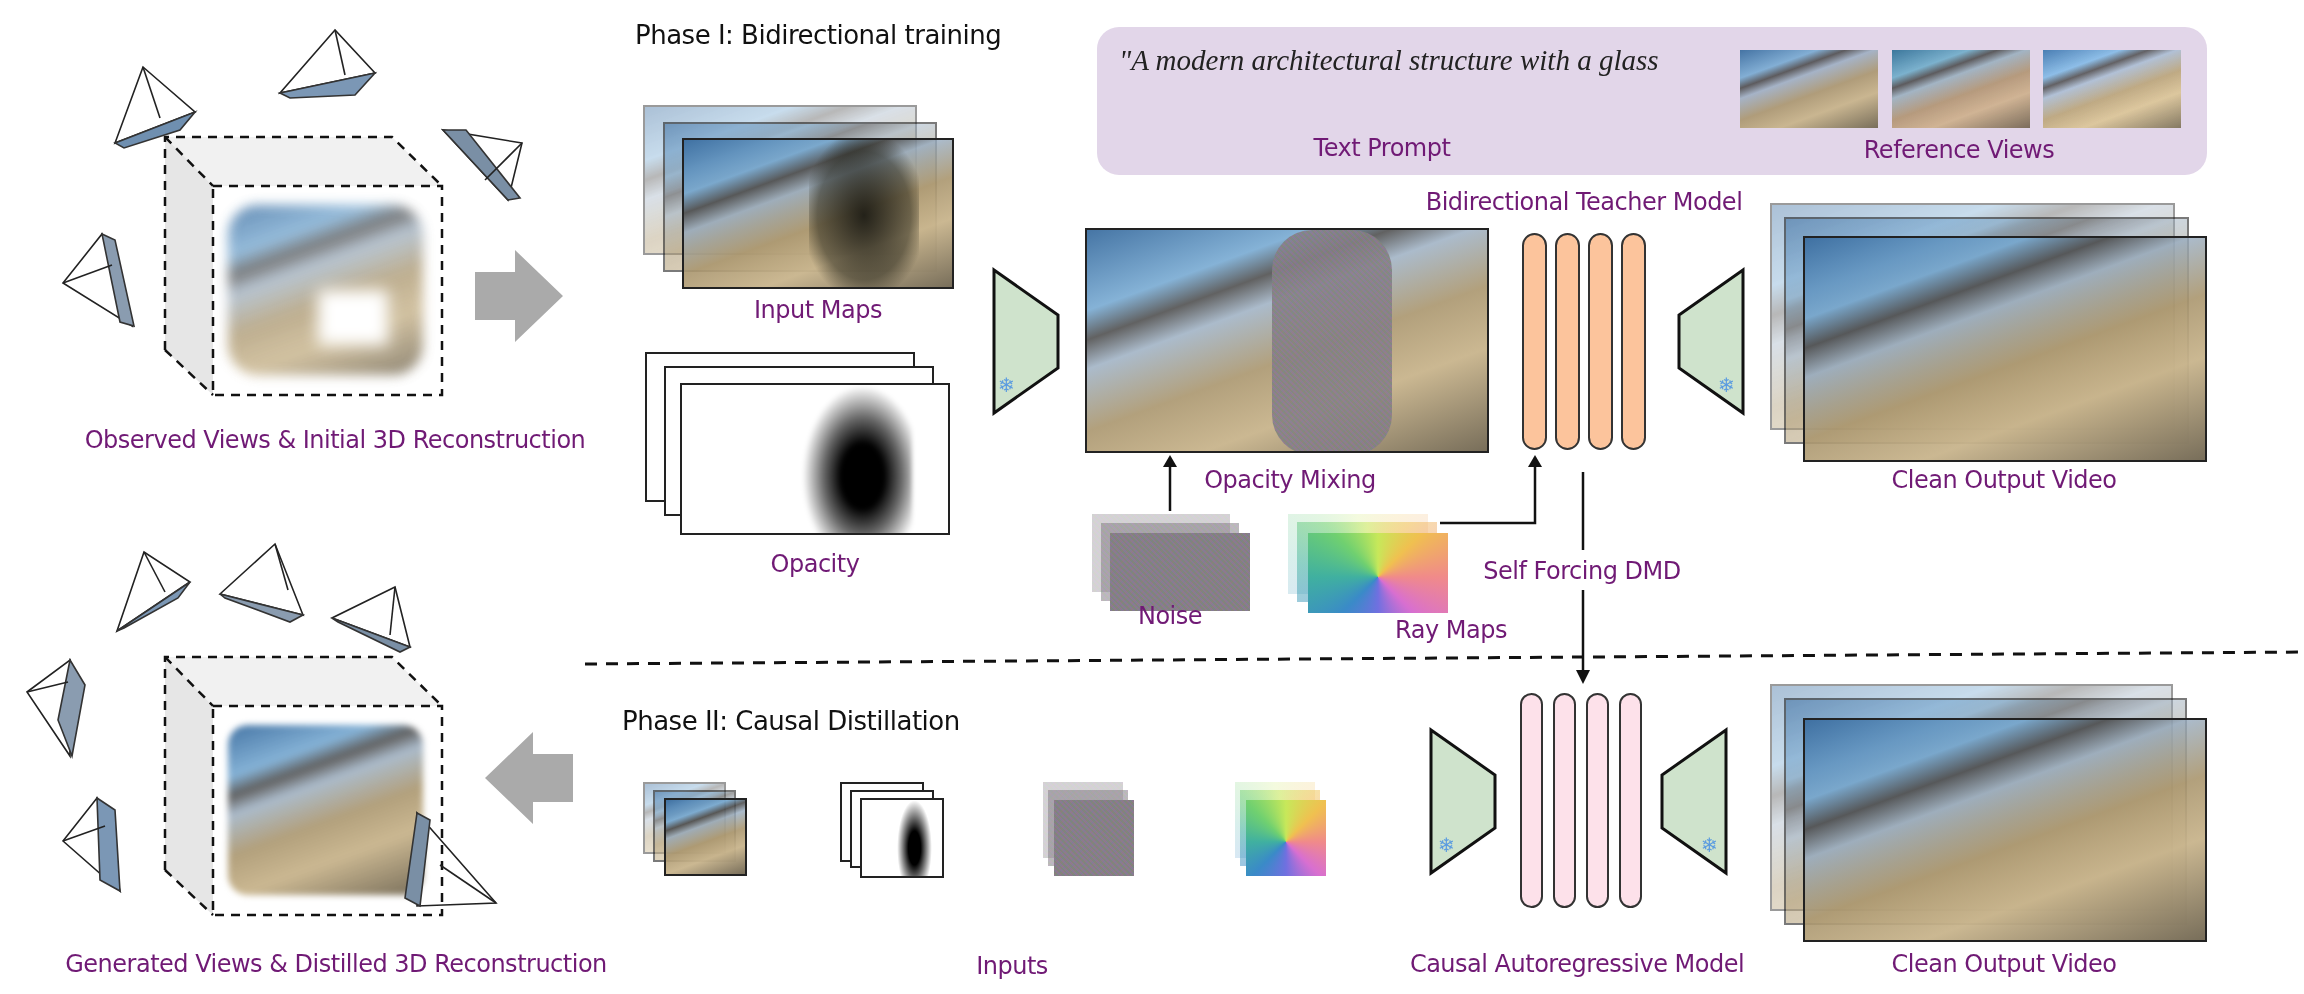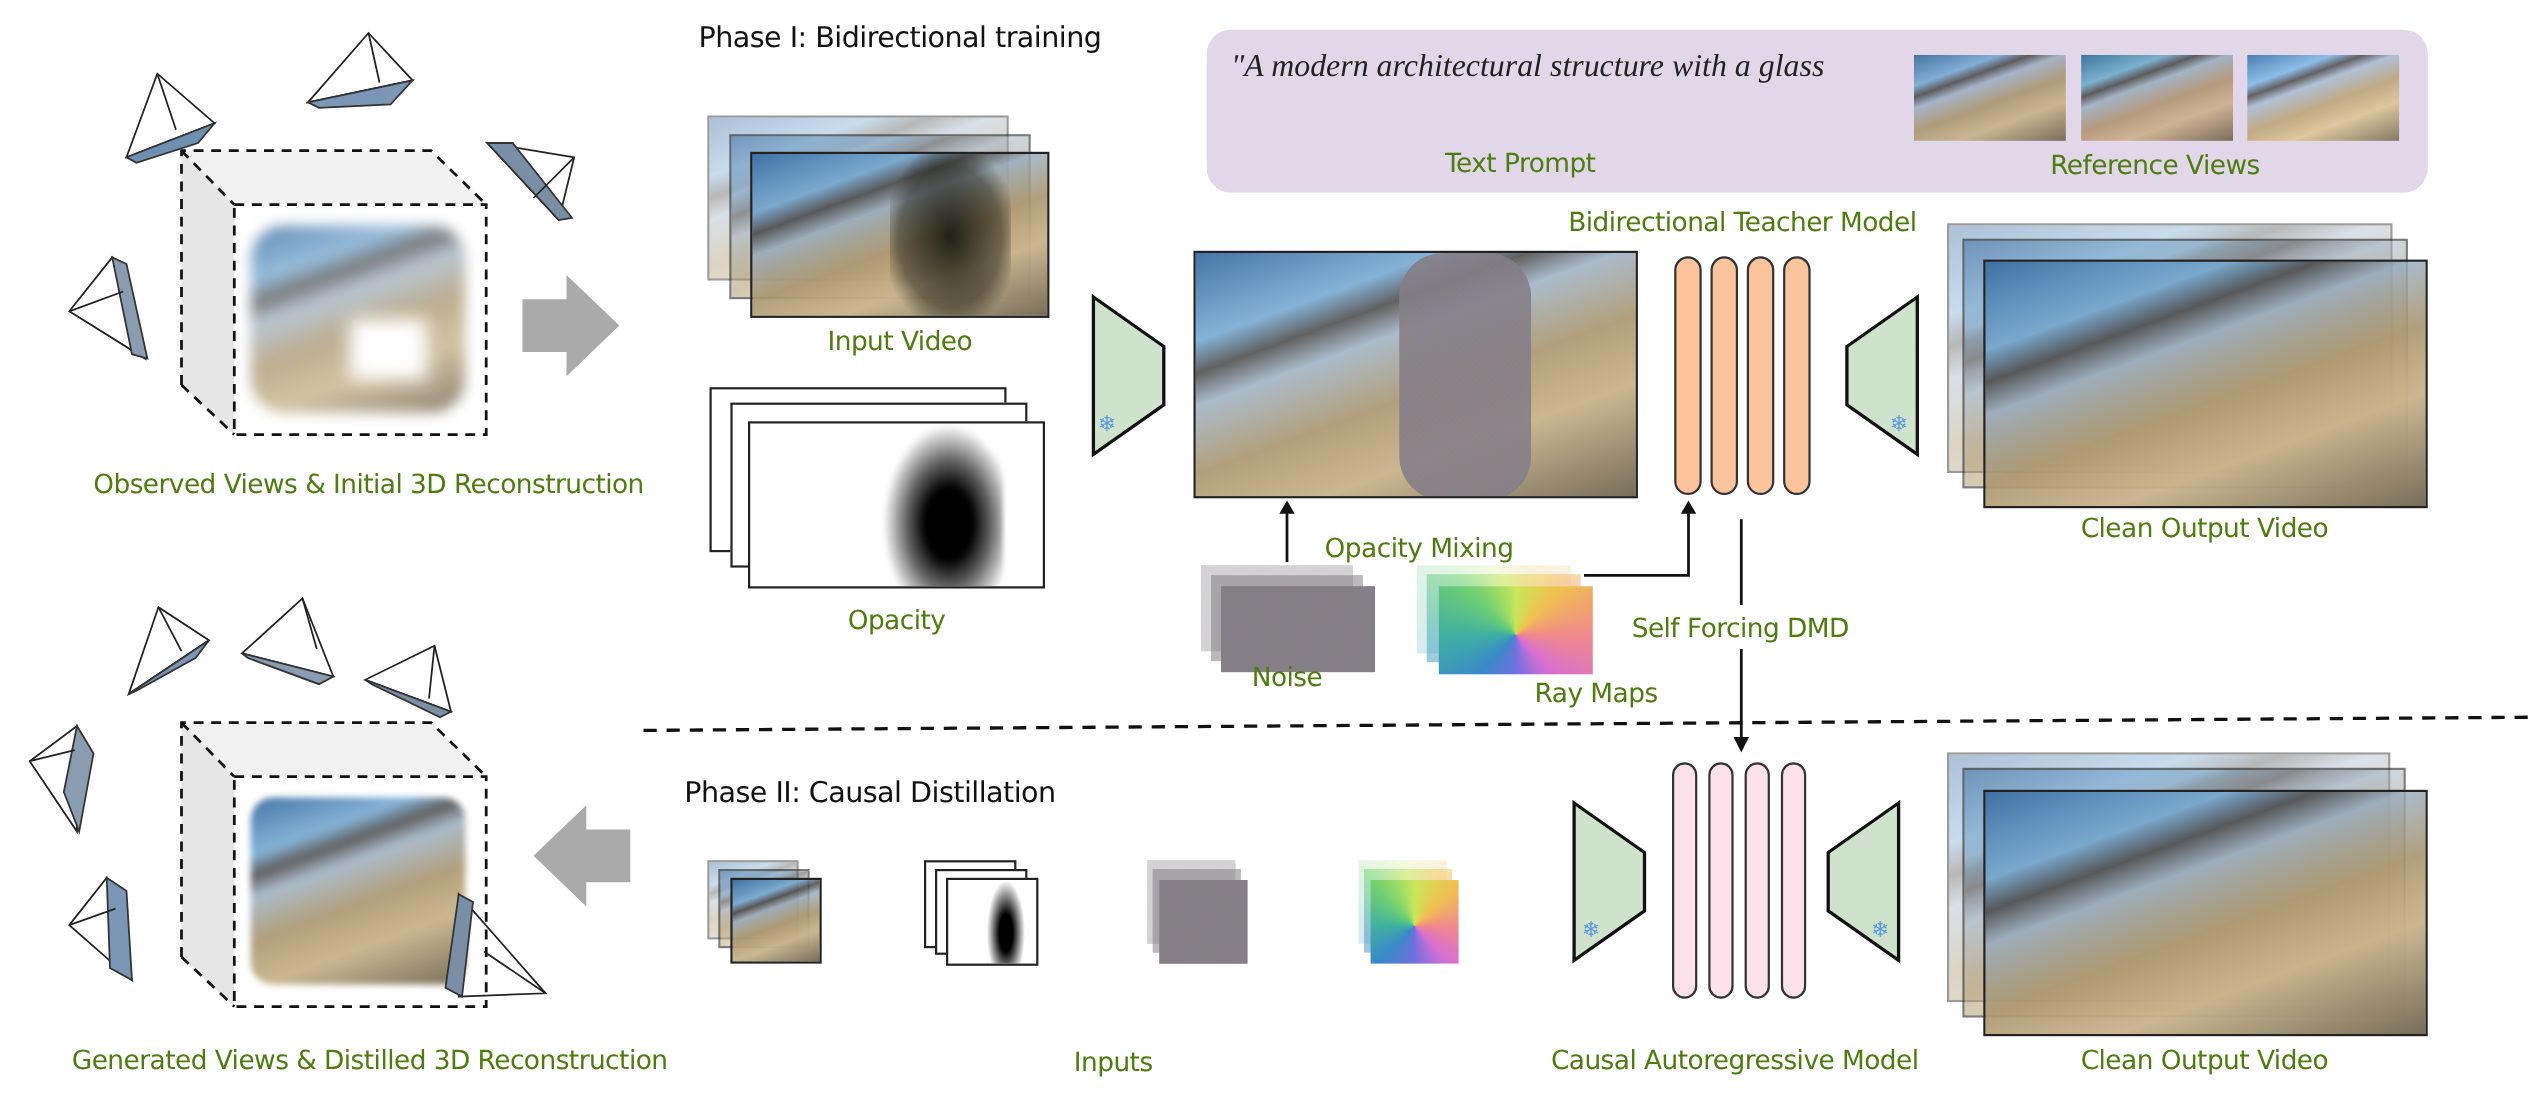--- a/index.html
+++ b/index.html
@@ -1,20 +1,20 @@
 <!DOCTYPE html>
 <html><head>
 <meta charset="utf-8">
 <style>
   html, body { margin:0; padding:0; background:#ffffff; }
   body { width:2304px; height:994px; position:relative; overflow:hidden;
          font-family:"Liberation Sans", sans-serif; color:#111; }
   .abs { position:absolute; }
   .label { position:absolute; font-family:"DejaVu Sans", sans-serif; font-size:24px;
-           color:#4d7c0f; white-space:nowrap; transform:translateX(-50%); letter-spacing:-0.5px; }
+           color:#701a75; white-space:nowrap; transform:translateX(-50%); letter-spacing:-0.5px; }
   .title { position:absolute; font-family:"DejaVu Sans", sans-serif; font-size:26px;
            color:#111; white-space:nowrap; letter-spacing:-0.5px; }
   .prompt-box { position:absolute; left:1097px; top:27px; width:1110px; height:148px;
                 background:#e2d6e9; border-radius:22px; }
   .prompt-text { position:absolute; left:22px; top:14px; font-family:"Liberation Serif", serif;
                  font-style:italic; font-size:29px; line-height:38px; color:#222; }
   .frame { position:absolute; border:2px solid #222; box-sizing:border-box; overflow:hidden; }
   .scene { background:
       linear-gradient(160deg, rgba(60,110,160,0.95) 0%, rgba(120,170,210,0.9) 22%, rgba(70,70,70,0.85) 30%, rgba(150,170,190,0.8) 38%, rgba(170,150,110,0.9) 55%, rgba(200,180,140,0.95) 72%, rgba(120,110,90,1) 100%); }
   .scene-fade { opacity:0.45; }
@@ -87,21 +87,21 @@
   <div class="frame scene" style="left:795px;top:23px;width:138px;height:78px;border:none;filter:hue-rotate(-10deg);"></div>
   <div class="frame scene" style="left:946px;top:23px;width:138px;height:78px;border:none;filter:brightness(1.1);"></div>
   <div class="label" style="left:862px;top:109px;">Reference Views</div>
 </div>
 
 <div class="frame scene scene-fade" style="left:643px;top:105px;width:274px;height:150px;"></div>
 <div class="frame scene scene-fade" style="left:663px;top:122px;width:274px;height:150px;opacity:0.6;"></div>
 <div class="frame scene" style="left:682px;top:138px;width:272px;height:151px;">
   <div class="abs" style="left:125px;top:0;width:110px;height:151px;background:radial-gradient(ellipse at 50% 50%, rgba(20,20,15,0.9), rgba(30,30,20,0.5) 60%, rgba(0,0,0,0) 80%);"></div>
 </div>
-<div class="label" style="left:818px;top:296px;">Input Video</div>
+<div class="label" style="left:818px;top:296px;">Input Maps</div>
 
 <div class="frame opacity-img" style="left:645px;top:352px;width:270px;height:150px;"></div>
 <div class="frame opacity-img" style="left:664px;top:366px;width:270px;height:150px;"></div>
 <div class="frame opacity-img" style="left:680px;top:383px;width:270px;height:152px;">
   <div class="abs" style="left:120px;top:0;width:110px;height:152px;background:radial-gradient(ellipse at 55% 60%, #000 25%, rgba(0,0,0,0.6) 45%, rgba(0,0,0,0) 70%);filter:blur(2px);"></div>
 </div>
 <div class="label" style="left:815px;top:550px;">Opacity</div>
 
 <svg style="left:990px;top:265px;" width="80" height="155">
   <polygon points="4,5 68,50 68,103 4,148" fill="#cfe3cc" stroke="#111" stroke-width="3"></polygon>
@@ -109,21 +109,21 @@
 <div class="abs" style="left:998px;top:373px;font-size:20px;color:#5a9be0;font-family:'DejaVu Sans',sans-serif;">❄</div>
 
 <div class="frame scene" style="left:1085px;top:228px;width:404px;height:225px;">
   <div class="abs noise" style="left:185px;top:0;width:120px;height:225px;border-radius:40px;opacity:0.9;"></div>
 </div>
 
 <svg style="left:1160px;top:455px;" width="20" height="60">
   <line x1="10" y1="56" x2="10" y2="8" stroke="#111" stroke-width="2.5"></line>
   <polygon points="3,12 10,0 17,12" fill="#111"></polygon>
 </svg>
-<div class="label" style="left:1290px;top:484px;text-align:center;">Opacity Mixing</div>
+<div class="label" style="left:1290px;top:466px;text-align:center;">Opacity Mixing</div>
 
 <div class="abs noise" style="left:1092px;top:514px;width:138px;height:78px;opacity:0.35;"></div>
 <div class="abs noise" style="left:1101px;top:523px;width:138px;height:78px;opacity:0.55;"></div>
 <div class="abs noise" style="left:1110px;top:533px;width:140px;height:78px;"></div>
 <div class="label" style="left:1170px;top:602px;">Noise</div>
 
 <div class="abs raymap" style="left:1288px;top:514px;width:140px;height:80px;opacity:0.2;"></div>
 <div class="abs raymap" style="left:1297px;top:522px;width:140px;height:80px;opacity:0.5;"></div>
 <div class="abs raymap" style="left:1308px;top:533px;width:140px;height:80px;"></div>
 <div class="label" style="left:1451px;top:616px;">Ray Maps</div>

